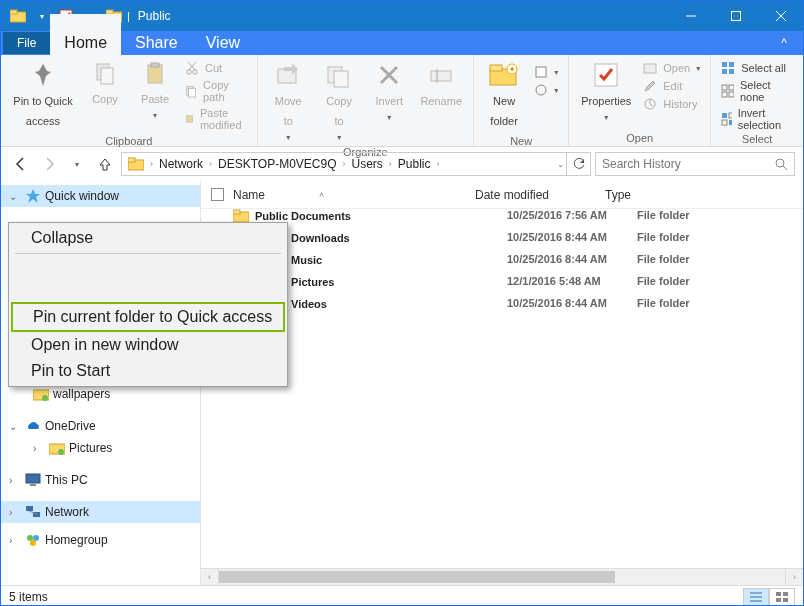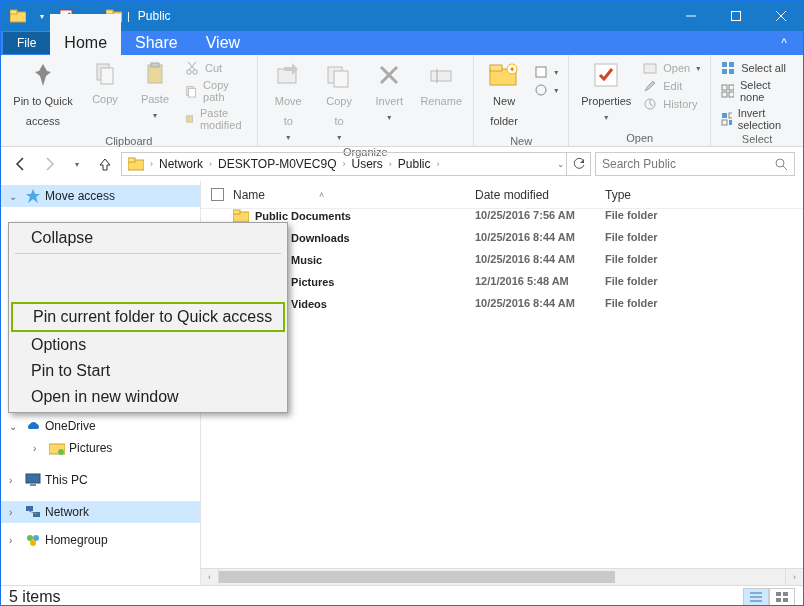--- a/index.html
+++ b/index.html
@@ -53,30 +53,30 @@
 .content { flex: 1; position: relative; display:flex; flex-direction:column;}
 .colheaders { height: 28px; display: flex; align-items: center; border-bottom: 1px solid #eee; padding-left: 10px; font-size:12px; color:#333;}
 .colheaders .c-check { width: 22px; }
 .colheaders .c-name { width: 242px; display:flex; align-items:center; gap:4px;}
 .colheaders .c-date { width: 130px; }
 .colheaders .c-type { width: 100px; }
 .sortarrow { font-size:9px; color:#888; margin-left:50px;}
 .filelist { flex:1; overflow:hidden; }
 .row { display: flex; align-items: flex-start; height: 22px; padding-left: 32px; font-size: 11px; font-weight: bold; }
 .row .r-name { width: 242px; display:flex; align-items:center; gap:6px;}
-.row .r-date { width: 130px; color:#666;}
+.row .r-date { width: 130px; color:#666;margin-left:32px;}
 .row .r-type { width: 100px; color:#666;}
 .hscroll { height:17px; background:#f0f0f0; border-top:1px solid #ddd; display:flex;}
 .hscroll .thumb-left{width:18px;border-right:1px solid #ddd;display:flex;align-items:center;justify-content:center;font-size:9px;color:#888;}
 .hscroll .thumb-right{width:18px;border-left:1px solid #ddd;display:flex;align-items:center;justify-content:center;font-size:9px;color:#888;margin-left:auto;}
 .hscroll .track{flex:1; position:relative;}
 .hscroll .track .bar{position:absolute;left:0;top:2px;bottom:2px;width:70%;background:#c9c9c9;}
 
 
-.statusbar { height: 22px; border-top: 1px solid #ddd; display: flex; align-items: center; padding: 0 8px; font-size: 16px; background:#fff;}
+.statusbar { height: 22px; border-top: 1px solid #ddd; display: flex; align-items: center; padding: 0 8px; font-size: 12px; background:#fff;}
 .statusbar .viewbtns { margin-left:auto; display:flex; gap:0;}
 .statusbar .viewbtns .vb { width:26px; height:18px; border:1px solid #ccc; display:flex; align-items:center; justify-content:center;}
 .statusbar .viewbtns .vb.active{ background:#cde8ff;}
 
 
 .contextmenu { position: absolute; left: 8px; top: 222px; width: 280px; background: #f2f2f2; border: 1px solid #a0a0a0; box-shadow: 3px 3px 6px rgba(0,0,0,0.35); z-index: 100; padding: 2px; }
 .contextmenu .mi { padding: 4px 8px 4px 20px; font-size: 16px; }
 .contextmenu .mi.highlight { border: 2px solid #7fba00; background:#f2f2f2;margin-top:48px;}
 .contextmenu .sep { height:1px; background:#ccc; margin:2px 4px;}
 
@@ -373,38 +373,38 @@
     <span class="sep">›</span>
     <span style="margin-left:auto" class="dd">⌄</span>
   </div>
   <div class="refresh">
       <svg width="14" height="14">
         <path d="M11 3 A5 5 0 1 0 12 8" fill="none" stroke="#555"></path>
         <path d="M12 2 L12 6 L8 6 Z" fill="#555"></path>
       </svg>
     </div>
   <div class="searchbox">
-    <span>Search Public</span>
+    <span>Search History</span>
     <span class="sicon">
         <svg width="14" height="14">
           <circle cx="6" cy="6" r="4" fill="none" stroke="#888"></circle>
           <line x1="9" y1="9" x2="13" y2="13" stroke="#888"></line>
         </svg>
       </span>
   </div>
 </div>
 
 <div class="main">
   <div class="sidebar">
     <div class="node selected">
       <span class="chev">⌄</span>
       <svg width="16" height="16">
           <path d="M8 1 L10 6 L15 6 L11 9 L13 15 L8 11 L3 15 L5 9 L1 6 L6 6 Z" fill="#4aa7e8"></path>
         </svg>
-      <span>Move access</span>
+      <span>Quick window</span>
     </div>
 
     <div class="node sub" style="margin-top:132px;">
       <svg width="16" height="16">
           <path d="M5 12 A2 2 0 1 0 5 8 L5 3 L12 2 L12 10 A2 2 0 1 0 12 6" fill="#4aa7e8"></path>
         </svg>
       <span>Music</span>
     </div>
     <div class="node sub">
       <svg width="16" height="16">
@@ -555,23 +555,22 @@
         </div>
       <div class="thumb-right">›</div>
     </div>
   </div>
 </div>
 
 <div class="contextmenu">
   <div class="mi">Collapse</div>
   <div class="sep"></div>
   <div class="mi highlight">Pin current folder to Quick access</div>
-  <div class="mi">Options</div>
+  <div class="mi">Open in new window</div>
   <div class="mi">Pin to Start</div>
-  <div class="mi">Open in new window</div>
 </div>
 
 <div class="statusbar">
   <span>5 items</span>
   <div class="viewbtns">
     <div class="vb active">
         <svg width="12" height="10">
           <line x1="0" y1="1" x2="12" y2="1" stroke="#3a6ea5"></line>
           <line x1="0" y1="5" x2="12" y2="5" stroke="#3a6ea5"></line>
           <line x1="0" y1="9" x2="12" y2="9" stroke="#3a6ea5"></line>

